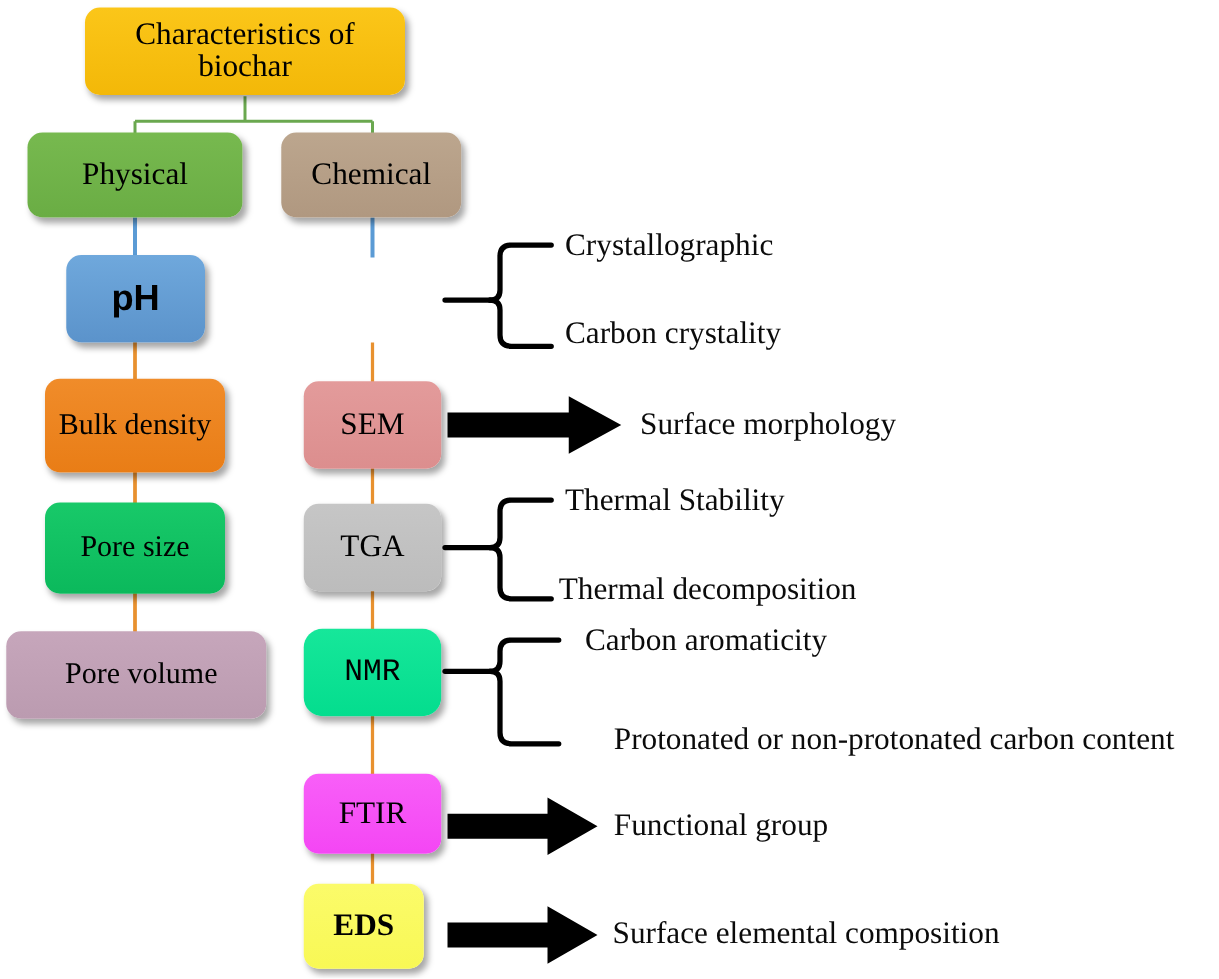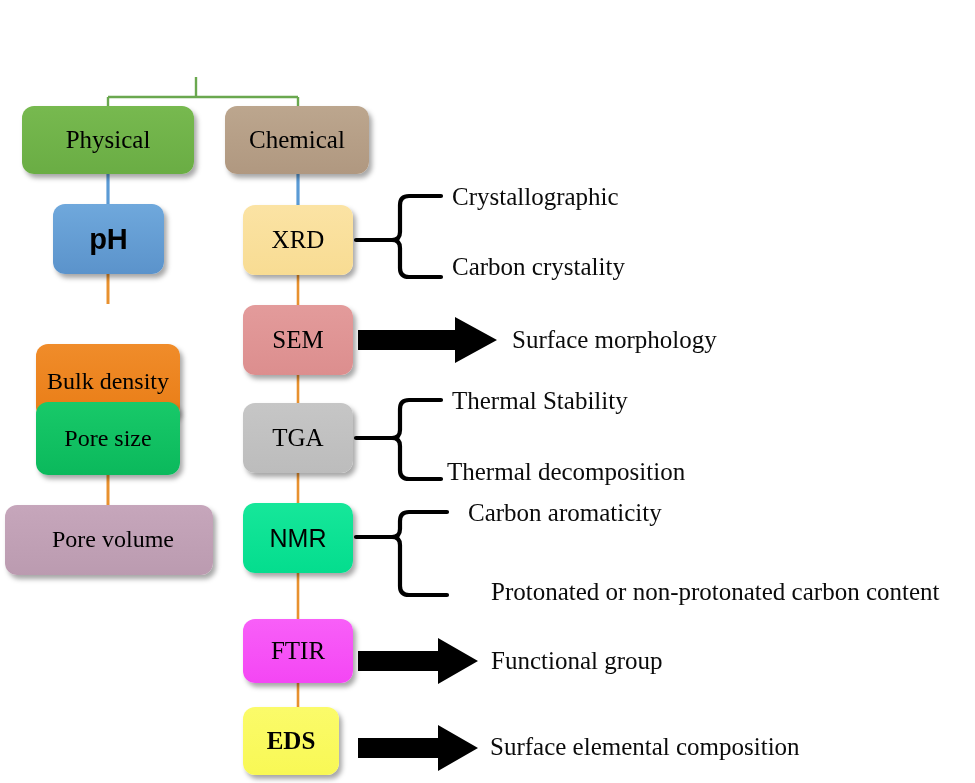--- a/index.html
+++ b/index.html
@@ -63,21 +63,20 @@
     left: 53px; top: 204px; width: 111px; height: 70px;
     background: linear-gradient(180deg, #6fa8dc 0%, #5b93cb 100%);
     font-size: 29px;
     font-family: "Liberation Sans", "DejaVu Sans", sans-serif;
     font-weight: bold;
   }
   .n-bulk {
     left: 36px; top: 303px; width: 144px; height: 75px;
     background: linear-gradient(180deg, #f08c2a 0%, #e97d16 100%);
     font-size: 24px;
-    margin-top: 41px;
   }
   .n-poresize {
     left: 36px; top: 402px; width: 144px; height: 73px;
     background: linear-gradient(180deg, #18c969 0%, #0bb95c 100%);
     font-size: 24px;
   }
   .n-porevolume {
     left: 5px; top: 505px; width: 208px; height: 70px;
     background: linear-gradient(180deg, #c6a6bb 0%, #bb9bb0 100%);
     font-size: 24px;
@@ -95,21 +94,22 @@
   }
   .n-tga {
     left: 243px; top: 403px; width: 110px; height: 70px;
     background: linear-gradient(180deg, #c6c6c6 0%, #bcbcbc 100%);
     font-size: 25px;
   }
   .n-nmr {
     left: 243px; top: 503px; width: 110px; height: 70px;
     background: linear-gradient(180deg, #16e79a 0%, #04dd8e 100%);
     font-size: 25px;
-    font-family: Liberation Sans, sans-serif;
+    font-family: Liberation Mono, monospace;
+    border-radius: 15px;
   }
   .n-ftir {
     left: 243px; top: 619px; width: 110px; height: 64px;
     background: linear-gradient(180deg, #f85ff8 0%, #f446f4 100%);
     font-size: 25px;
     justify-content: flex-end;
   }
   .n-eds {
     left: 243px; top: 707px; width: 96px; height: 68px;
     background: linear-gradient(180deg, #fbfb6a 0%, #f8f855 100%);
@@ -176,20 +176,23 @@
 
     <g fill="#000000">
       <polygon points="358,651 438,651 438,638 478,661 438,684 438,671 358,671"></polygon>
     </g>
 
     <g fill="#000000">
       <polygon points="358,738 438,738 438,725 478,748 438,771 438,758 358,758"></polygon>
     </g>
   </svg>
 
+  <div class="node n-root">
+    <span class="node-label">Characteristics of biochar</span>
+  </div>
 
   <div class="node n-physical">
     <span class="node-label">Physical</span>
   </div>
 
   <div class="node n-chemical">
     <span class="node-label">Chemical</span>
   </div>
 
   <div class="node n-ph">
@@ -201,23 +204,20 @@
   </div>
 
   <div class="node n-poresize">
     <span class="node-label">Pore size</span>
   </div>
 
   <div class="node n-porevolume">
     <span class="node-label">Pore volume</span>
   </div>
 
-  <div class="node n-xrd">
-    <span class="node-label">XRD</span>
-  </div>
 
   <div class="node n-sem">
     <span class="node-label">SEM</span>
   </div>
 
   <div class="node n-tga">
     <span class="node-label">TGA</span>
   </div>
 
   <div class="node n-nmr">

